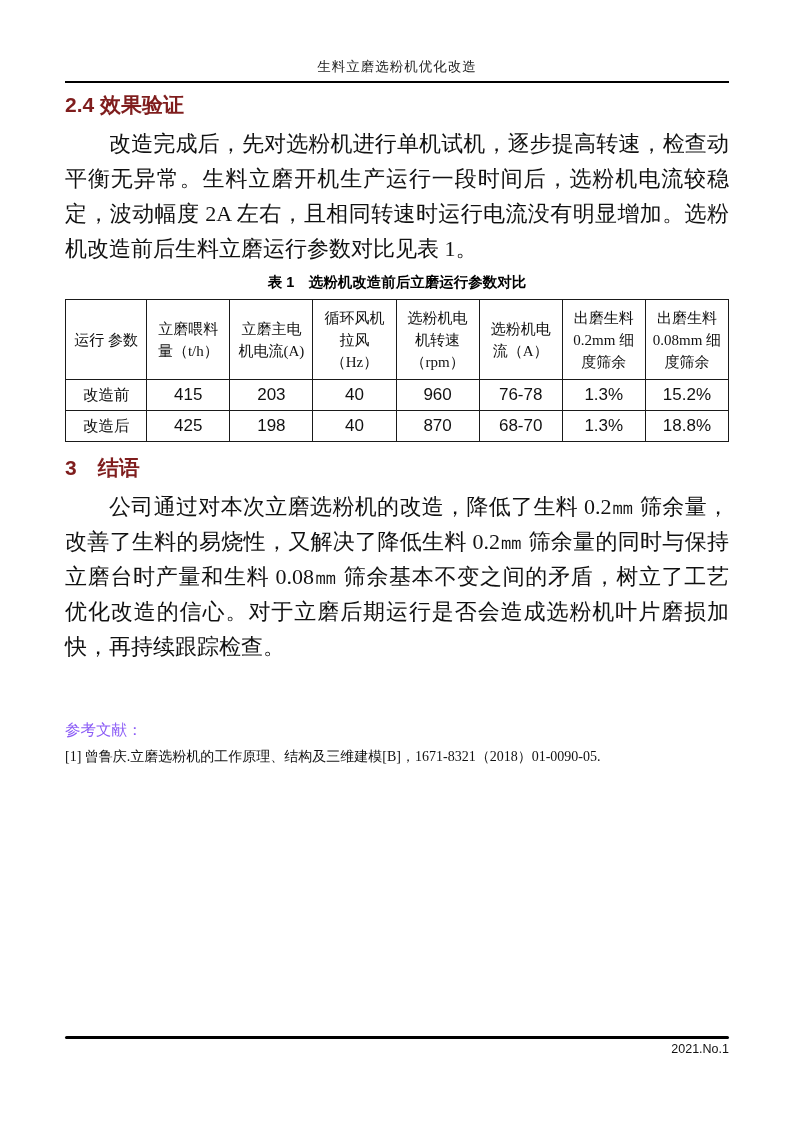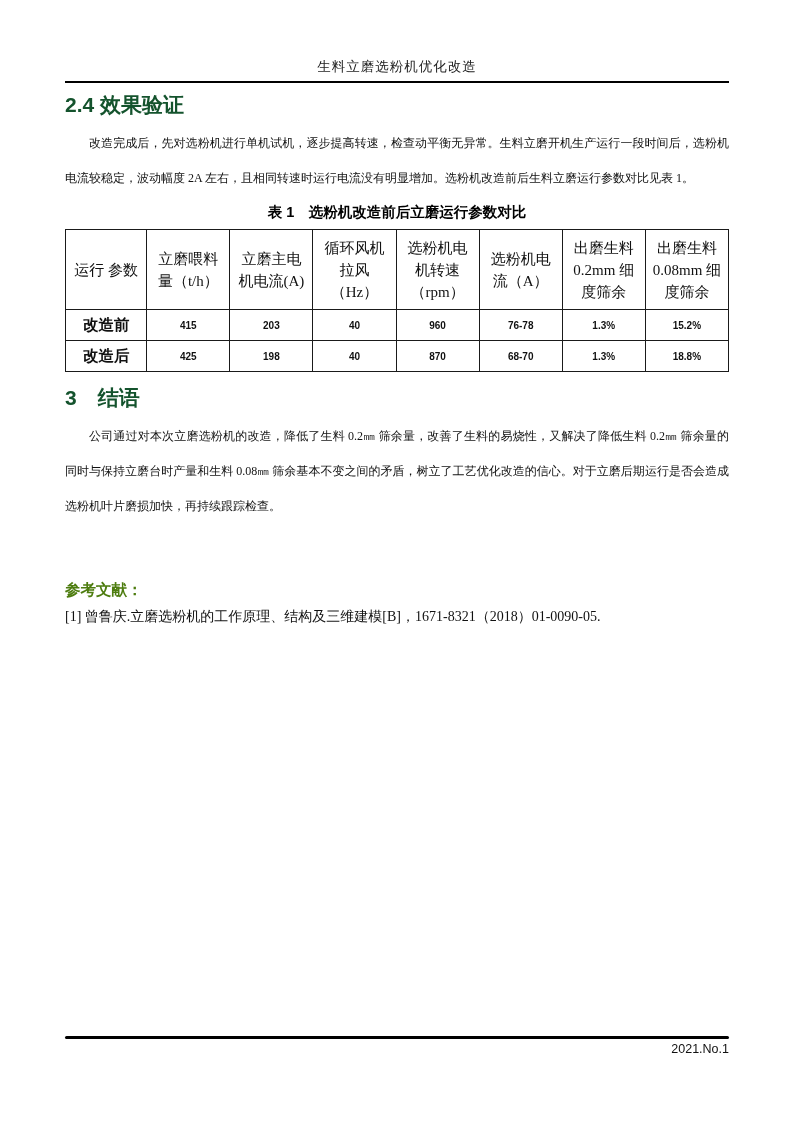--- a/index.html
+++ b/index.html
@@ -10,56 +10,56 @@
   }
   
   .running-head{
     text-align:center;font-size:13.5px;letter-spacing:1px;
     padding-bottom:5px;border-bottom:2px solid #000;color:#222;
   }
   
   .sec-heading{
     font-family:"Liberation Sans","DejaVu Sans",sans-serif;
     font-weight:bold;font-size:21px;line-height:28px;
-    margin:8px 0 0 0;color:#14532d;
+    margin:8px 0 0 0;color:#7f1d1d;
   }
   .sec-heading.second{margin-top:12px;}
   
   .body-para{
-    font-size:12px;line-height:35px;text-align:justify;
+    font-size:22px;line-height:35px;text-align:justify;
     text-indent:2em;margin:7px 0 0 0;color:#111;
   }
   
   .tbl-caption{
     text-align:center;font-family:"Liberation Sans","DejaVu Sans",sans-serif;
     font-weight:bold;font-size:14.5px;margin-top:7px;color:#000;
   }
   table.params{
     width:100%;border-collapse:collapse;margin-top:7px;table-layout:fixed;
   }
   table.params th,table.params td{
     border:1.6px solid #1a1a1a;padding:2px 3px;text-align:center;
-    vertical-align:middle;color:#111;font-weight:bold;
+    vertical-align:middle;color:#111;
   }
   table.params th{
     font-weight:normal;font-size:15px;line-height:22px;height:75px;
   }
   table.params th.first{width:11.2%;}
   table.params td{
     height:26px;font-size:15px;
   }
   table.params td.rowlabel{font-size:15.5px;}
   table.params td.num{
-    font-family:"Liberation Sans","DejaVu Sans",sans-serif;font-size:10px;
+    font-family:"Liberation Sans","DejaVu Sans",sans-serif;font-size:17px;
   }
   
   .refs{margin-top:56px;}
   .refs-heading{
     font-family:"Liberation Sans","DejaVu Sans",sans-serif;
-    font-weight:bold;font-size:15.5px;color:#4d7c0f;
+    font-weight:normal;font-size:15.5px;color:#8b5cf6;
   }
   .ref-item{
     font-size:14px;line-height:24px;margin-top:4px;color:#111;
     font-family:"Liberation Serif","DejaVu Serif",serif;
   }
   
   .footer{
     position:absolute;left:65px;right:64px;top:1036px;
   }
   .footer-rule{height:3px;background:#000;border-radius:2px;}

